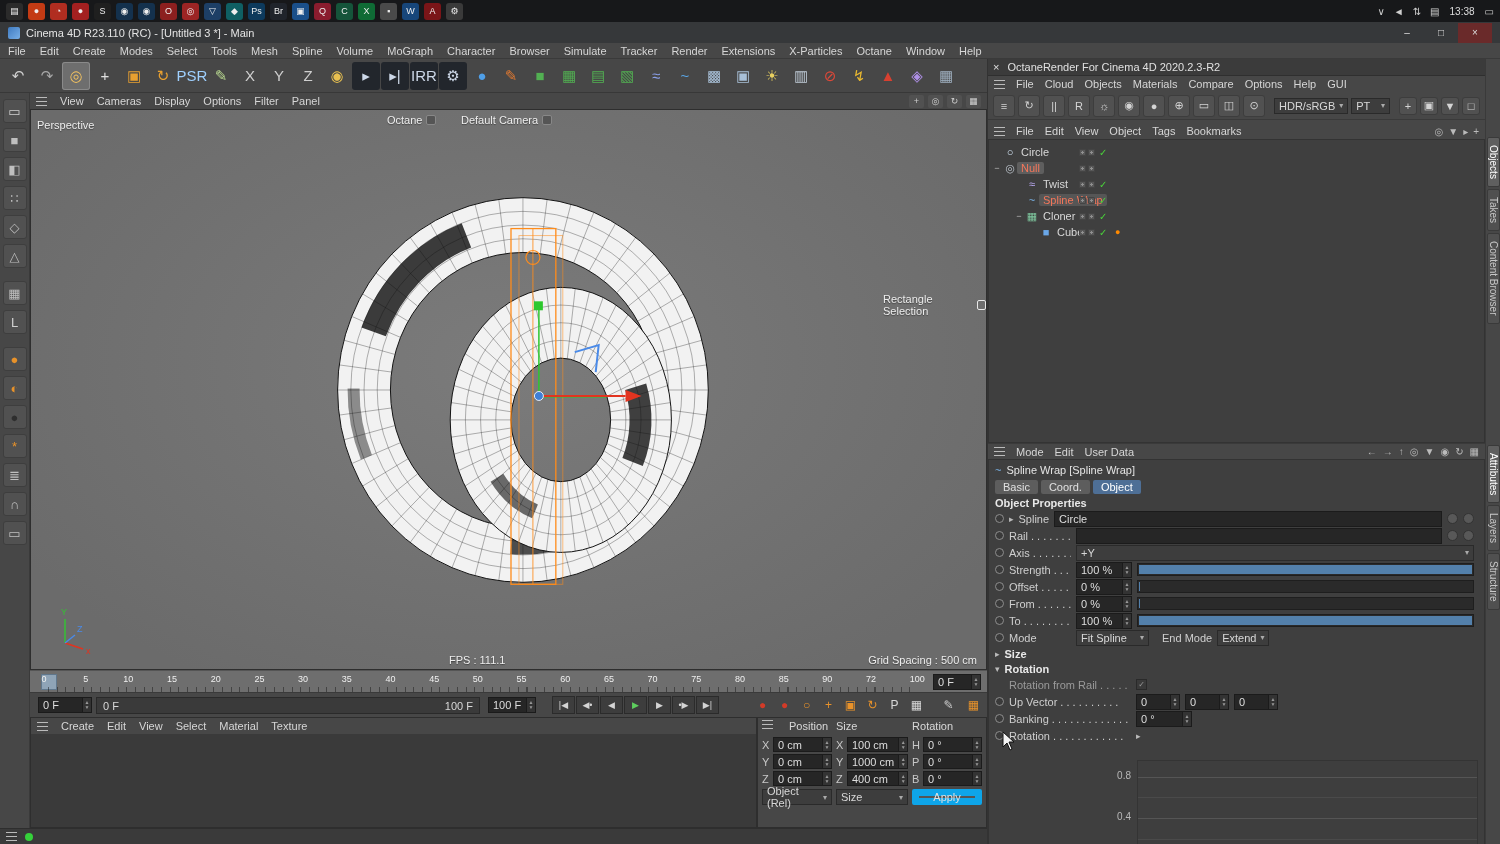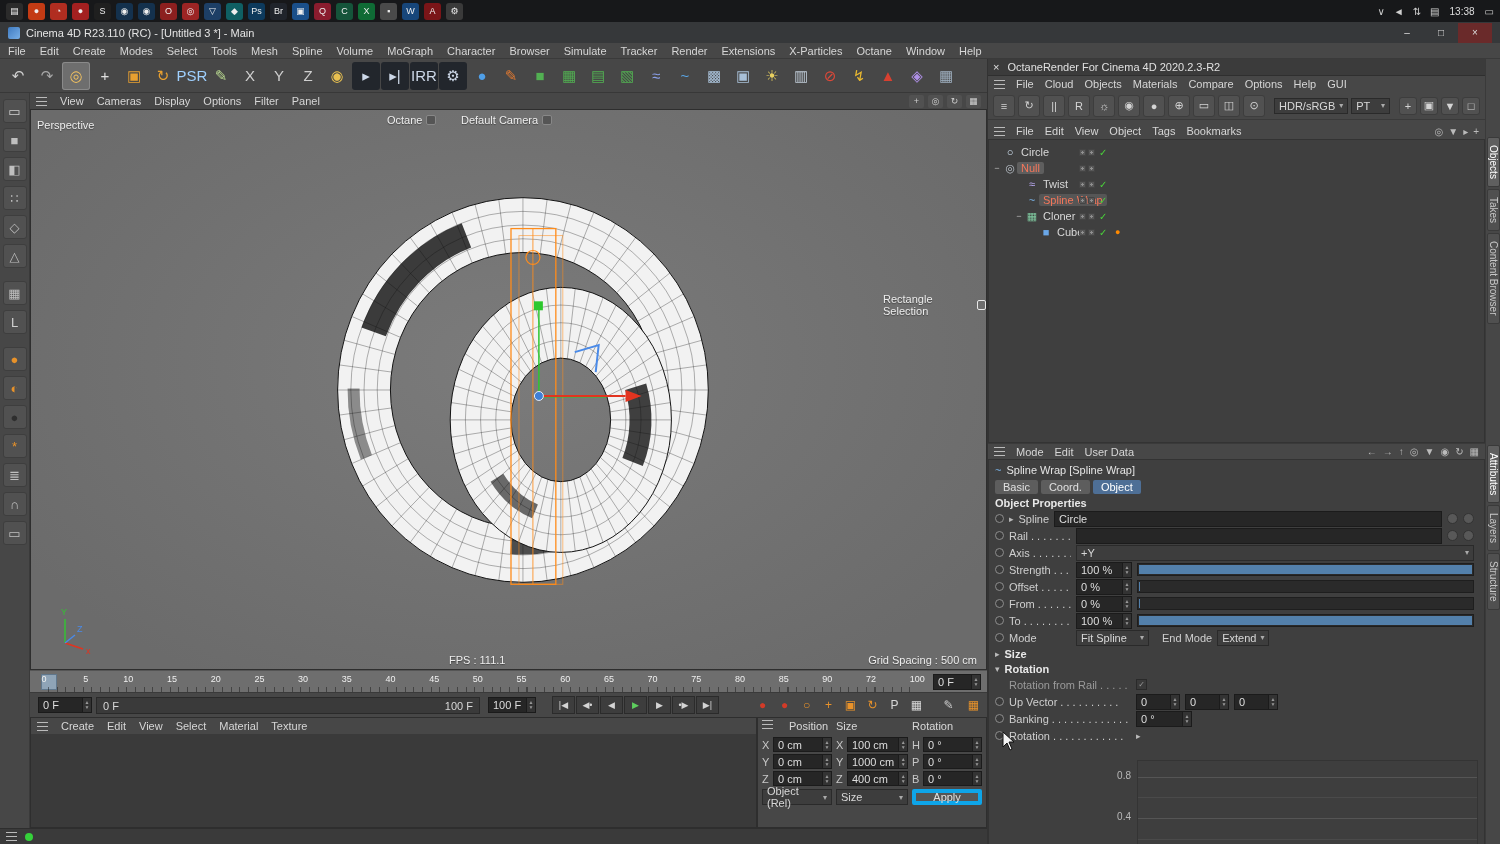--- a/index.html
+++ b/index.html
@@ -69,21 +69,21 @@
 
   
   #coords { position:absolute; left:757px; top:717px; width:230px; height:111px; background:#474747; border:1px solid #2e2e2e; padding:2px 4px; display:flex; gap:4px; }
   .coord-col { flex:1; display:flex; flex-direction:column; gap:2px; }
   .coord-head { height:14px; display:flex; align-items:flex-start; gap:16px; color:#d8d8d8; }
   .coord-row { display:flex; align-items:center; gap:3px; height:17px; }
   .coord-row .lbl { width:8px; color:#c8c8c8; }
   .coord-row .field { flex:1; height:15px; }
   .dropdown { background:#3d3d3d; border:1px solid #2a2a2a; height:16px; display:flex; align-items:center; padding:0 4px; color:#d8d8d8; gap:4px; }
   .dropdown::after { content:"▾"; margin-left:auto; color:#aaa; font-size:8px; }
-  .btn { background:#555; border:4px solid #0ea5e9; height:16px; display:flex; align-items:center; justify-content:center; color:#e0e0e0; border-radius:2px; }
+  .btn { background:#555; border:7px solid #0ea5e9; height:16px; display:flex; align-items:center; justify-content:center; color:#e0e0e0; border-radius:2px; }
 
   
   #right-panel { position:absolute; left:987px; top:59px; width:498px; height:785px; background:#474747; border-left:1px solid #333; }
   #oct-header { height:17px; display:flex; align-items:center; gap:8px; padding:0 5px; background:#3b3b3b; color:#e0e0e0; border-bottom:1px solid #2f2f2f; }
   #oct-menu { height:16px; display:flex; align-items:center; gap:11px; padding:0 6px; }
   #oct-toolbar { height:28px; display:flex; align-items:center; gap:3px; padding:0 5px; border-bottom:1px solid #3a3a3a; }
   .obtn { width:22px; height:22px; display:flex; align-items:center; justify-content:center; background:#515151; box-shadow:inset 0 0 0 1px #3d3d3d; border-radius:3px; font-size:11px; color:#d4d4d4; flex:0 0 auto; }
   #om-bar { height:16px; margin-top:3px; background:#474747; display:flex; align-items:center; gap:11px; padding:0 6px; }
   #om-bar .right { margin-left:auto; display:flex; gap:5px; }
   #om-tree { height:304px; background:#3f3f3f; border:1px solid #333; padding-top:4px; }

